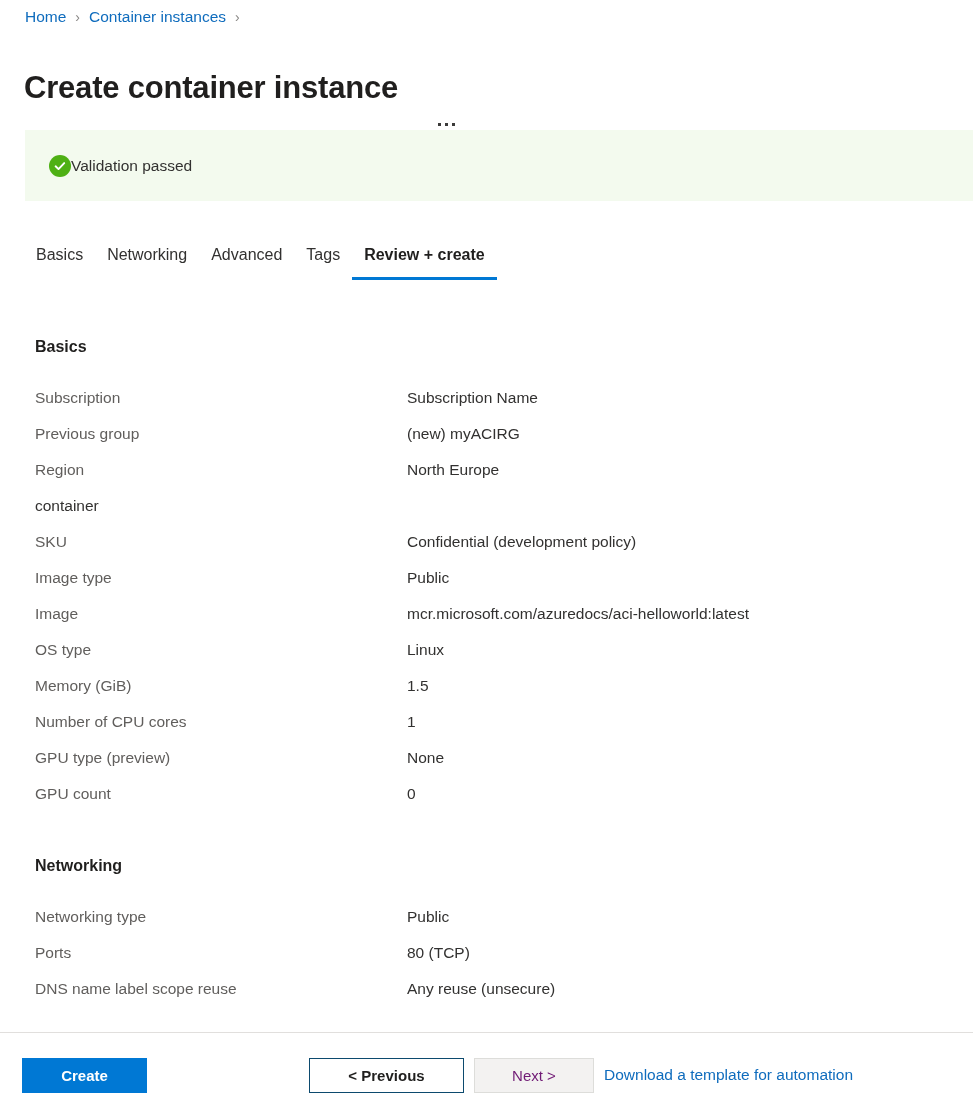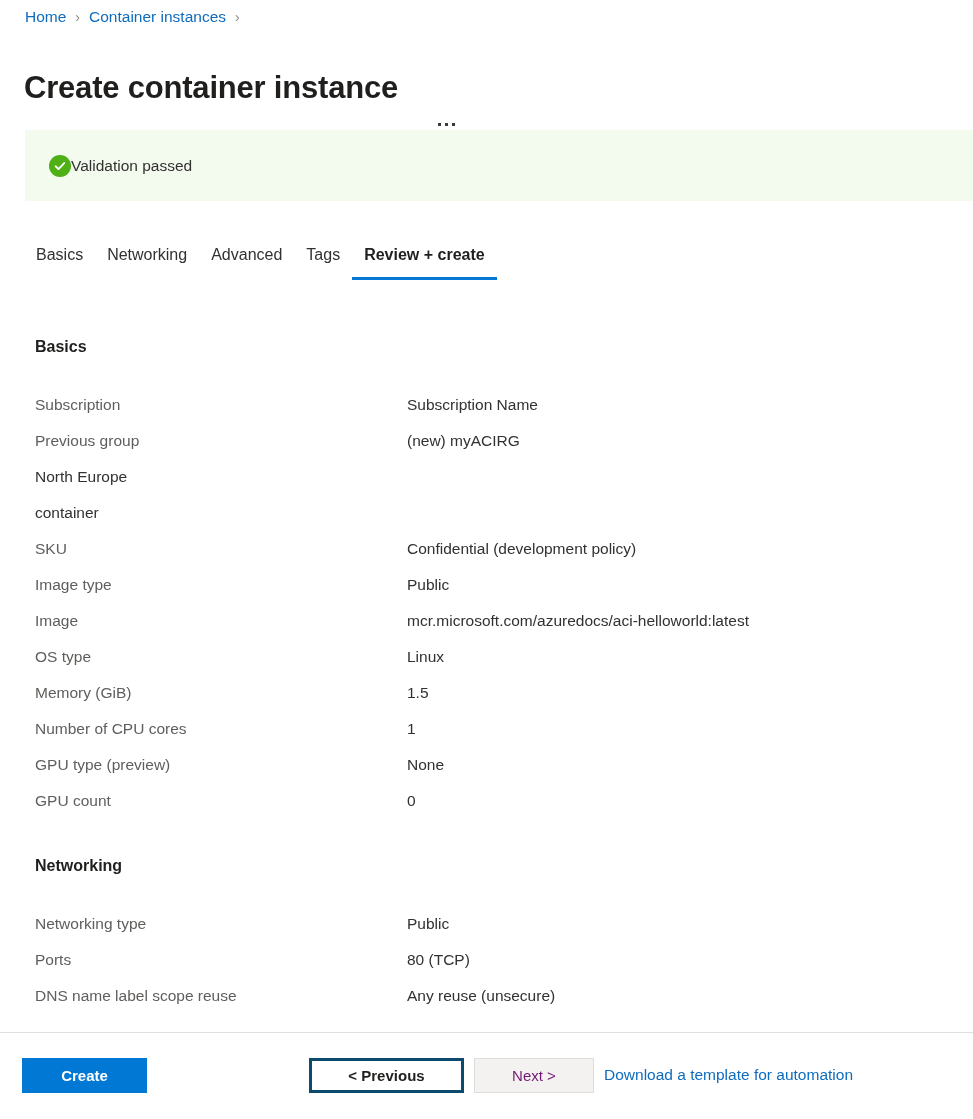--- a/index.html
+++ b/index.html
@@ -144,21 +144,21 @@
 
   .section-title {
     font-size: 16px;
     font-weight: 700;
     color: #201f1e;
     margin: 0 0 22px 0;
     line-height: 22px;
   }
   .kv-row {
     display: flex;
-    align-items: flex-end;
+    align-items: center;
     height: 36px;
   }
   .kv-label {
     width: 372px;
     flex: none;
     font-size: 15.5px;
     color: #605e5c;
     line-height: 22px;
   }
   .kv-value {
@@ -202,21 +202,21 @@
     text-align: center;
   }
   .btn-previous {
     position: absolute;
     left: 309px;
     top: 1058px;
     width: 155px;
     height: 35px;
     background: #ffffff;
     color: #201f1e;
-    border: 3px solid #0c4a6e;
+    border: 1px solid #0c4a6e;
     font-size: 15px;
     font-weight: 600;
     font-family: "Liberation Sans", sans-serif;
     cursor: pointer;
     padding: 0;
   }
   .btn-next {
     position: absolute;
     left: 474px;
     top: 1058px;
@@ -284,20 +284,21 @@
 
   <div class="kv-row">
     <div class="kv-label">Subscription</div>
     <div class="kv-value">Subscription Name</div>
   </div>
   <div class="kv-row">
     <div class="kv-label">Previous group</div>
     <div class="kv-value">(new) myACIRG</div>
   </div>
   <div class="kv-row">
+    <div class="kv-label">Region</div>
     <div class="kv-value">North Europe</div>
   </div>
   <div class="kv-row">
     <div class="kv-value">container</div>
   </div>
   <div class="kv-row">
     <div class="kv-label">SKU</div>
     <div class="kv-value">Confidential (development policy)</div>
   </div>
   <div class="kv-row">

